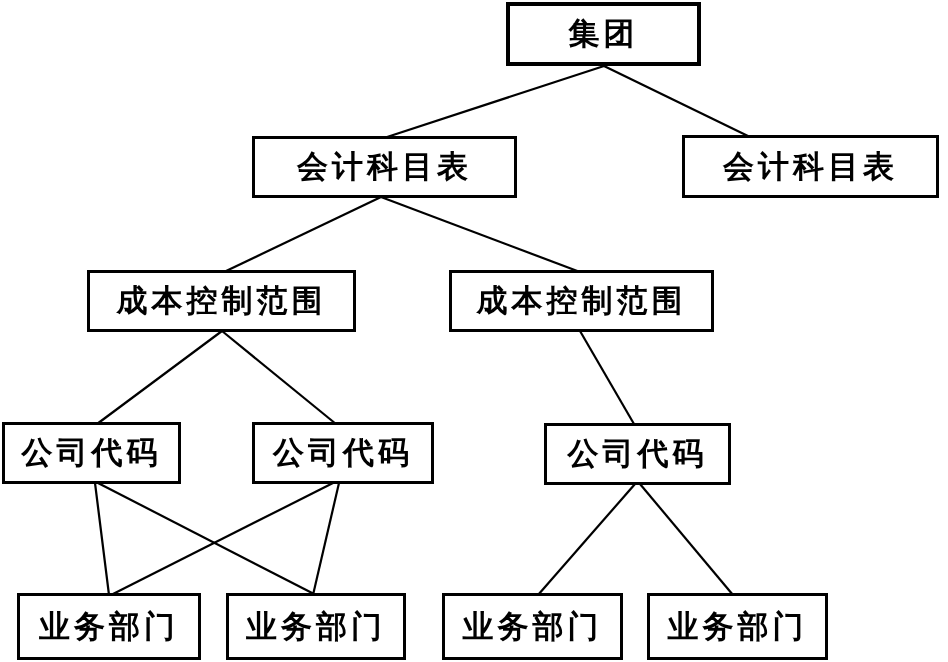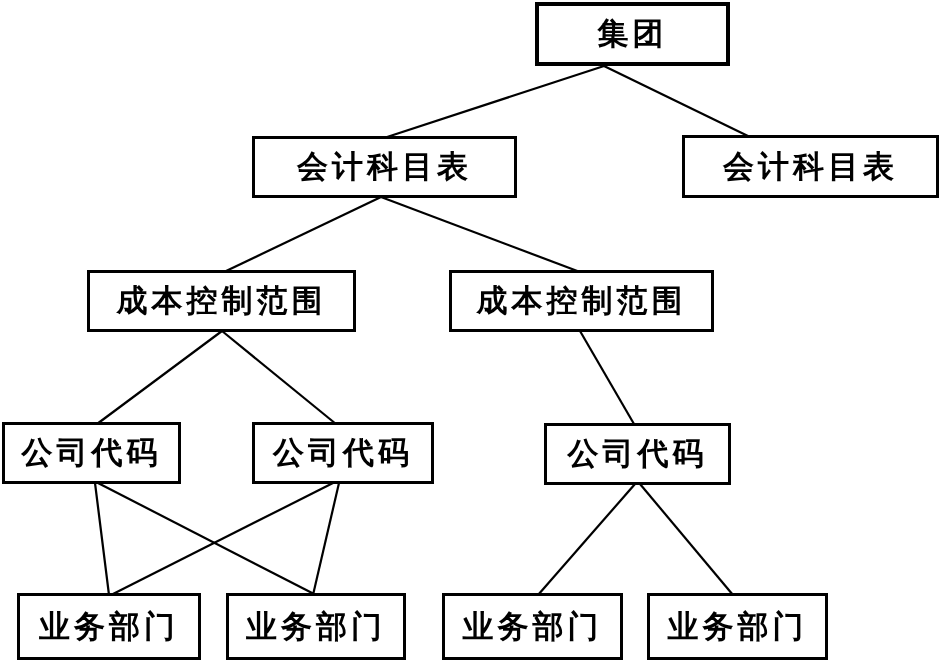--- a/index.html
+++ b/index.html
@@ -30,21 +30,21 @@
     justify-content: center;
     font-size: 31px;
     font-weight: bold;
     color: #000000;
     letter-spacing: 4px;
     white-space: nowrap;
     z-index: 2;
   }
   .node.thick { border-width: 4px; }
   
-  #n-group      { left: 535px; top: 2px;   width: 195px; height: 64px; }
+  #n-group      { left: 506px; top: 2px;   width: 195px; height: 64px; }
   #n-coa-left   { left: 252px; top: 136px; width: 265px; height: 62px; }
   #n-coa-right  { left: 682px; top: 135px; width: 257px; height: 63px; }
   #n-cca-left   { left: 87px;  top: 270px; width: 269px; height: 62px; }
   #n-cca-right  { left: 449px; top: 270px; width: 265px; height: 62px; }
   #n-cc-1       { left: 2px;   top: 422px; width: 179px; height: 62px; }
   #n-cc-2       { left: 252px; top: 422px; width: 182px; height: 62px; }
   #n-cc-3       { left: 544px; top: 423px; width: 187px; height: 62px; }
   #n-bu-1       { left: 17px;  top: 593px; width: 184px; height: 67px; }
   #n-bu-2       { left: 226px; top: 593px; width: 180px; height: 67px; }
   #n-bu-3       { left: 442px; top: 593px; width: 181px; height: 67px; }

